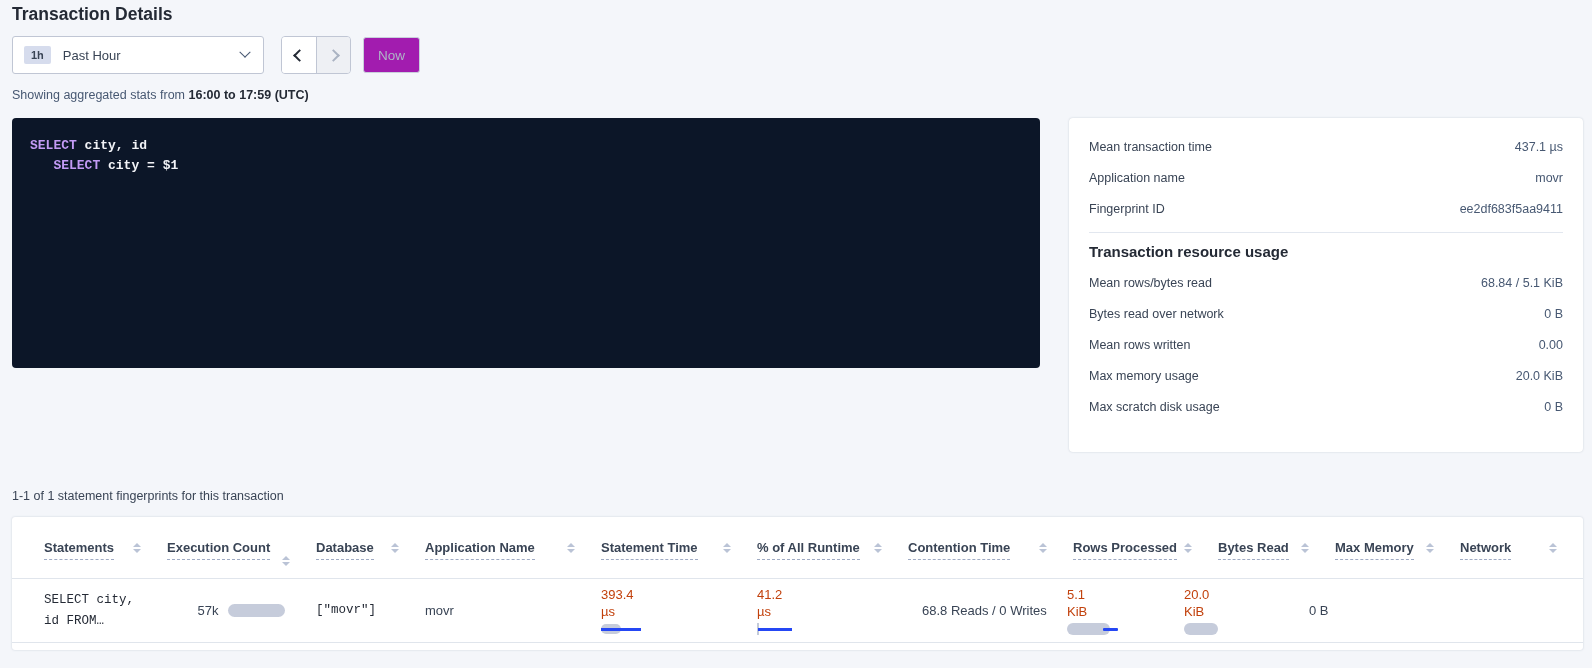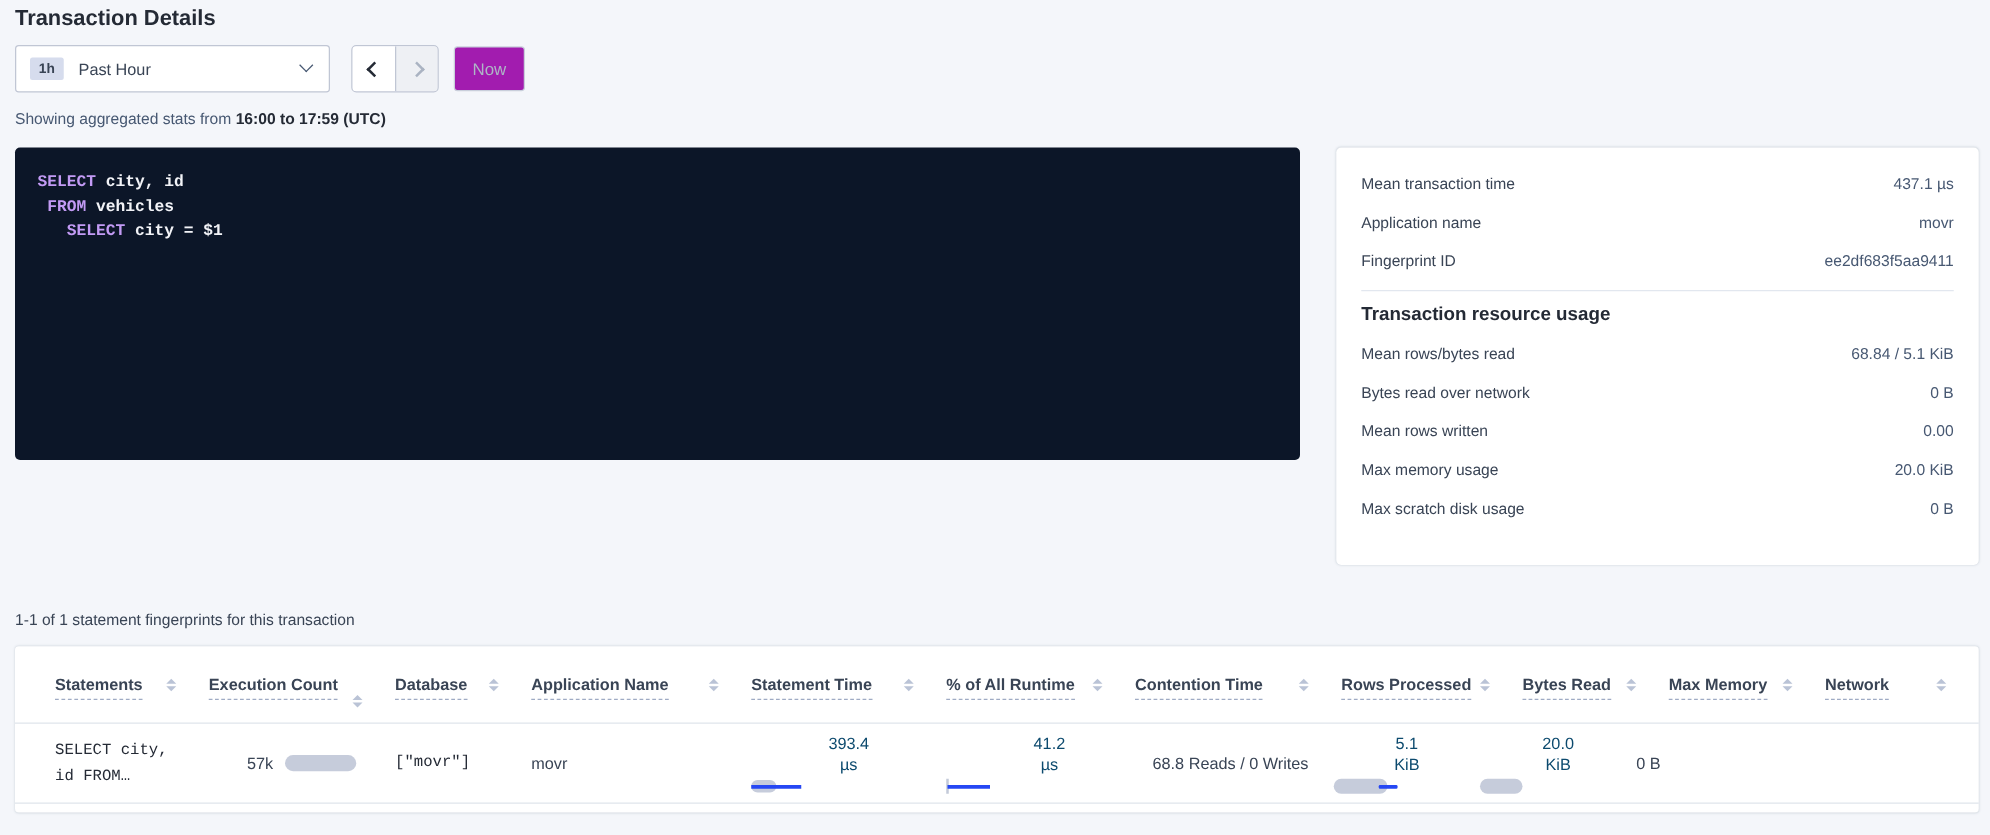--- a/index.html
+++ b/index.html
@@ -83,21 +83,21 @@
   .tri-up { width:0; height:0; border-left:4px solid transparent; border-right:4px solid transparent; border-bottom:4.5px solid #bac3d6; }
   .tri-down { width:0; height:0; border-left:4px solid transparent; border-right:4px solid transparent; border-top:4.5px solid #bac3d6; }
   .trow { display:flex; padding-left:32px; height:65px; border-top:1px solid #e0e5ec; border-bottom:1px solid #e0e5ec; align-items:center; }
   .cell { display:flex; flex-direction:column; justify-content:center; }
   .c0{width:123px;} .c1{width:149px;align-items:center;} .c2{width:109px;} .c3{width:176px;} .c4{width:156px;}
   .c5{width:151px;} .c6{width:165px;} .c7{width:145px;} .c8{width:117px;} .c9{width:125px;} .c10{flex:1;}
   .stmt-text { font-family:"Liberation Mono","DejaVu Sans Mono",monospace; font-size:12.5px; color:#242a35; line-height:21px; cursor:pointer; }
   .cell-text { font-size:13px; color:#394455; }
   .row-flex { flex-direction:row; align-items:center; }
   .num-stack { display:flex; flex-direction:column; }
-  .num-val, .num-unit { font-size:13px; color:#0c4a6e; line-height:17px;text-align:center; }
+  .num-val, .num-unit { font-size:13px; color:#c2410c; line-height:17px; }
   .pill { background:#c6ccdb; border-radius:6.5px; height:13px; }
   .pill-exec { width:57px; margin-left:10px; }
   .pill-pct { width:87px; margin-left:12px; }
   .bar-wrap { position:relative; height:12px; margin-top:3px; }
   .bw-stmt { width:46px; }
   .bw-stmt .pill-sd { position:absolute; left:0; top:1px; width:20px; height:10px; border-radius:5px; background:#c6ccdb; }
   .bw-stmt .line { position:absolute; left:0; top:4.5px; width:40px; height:3px; background:#2547f4; }
   .bw-cont { width:40px; }
   .bw-cont .tick { position:absolute; left:0; top:0; width:2px; height:12px; background:#c3cad9; }
   .bw-cont .line { position:absolute; left:1px; top:4.5px; width:34px; height:3px; background:#2547f4; }
@@ -128,21 +128,20 @@
   </div>
   <div class="now-btn">Now</div>
 </div>
 
 <div class="stats-caption">
   <span>Showing aggregated stats from </span><b>16:00 to 17:59 (UTC)</b>
 </div>
 
 <div class="sql-box">
   <div class="sql-line"><span></span><span class="kw">SELECT</span><span> city, id</span></div>
-  <div class="sql-line"><span> </span><span class="kw">FROM</span><span> vehicles</span></div>
   <div class="sql-line"><span>   </span><span class="kw">SELECT</span><span> city = $1</span></div>
 </div>
 
 <div class="summary-card">
   <div class="sum-row">
     <span class="sum-label">Mean transaction time</span>
     <span class="sum-value">437.1 µs</span>
   </div>
   <div class="sum-row">
     <span class="sum-label">Application name</span>

